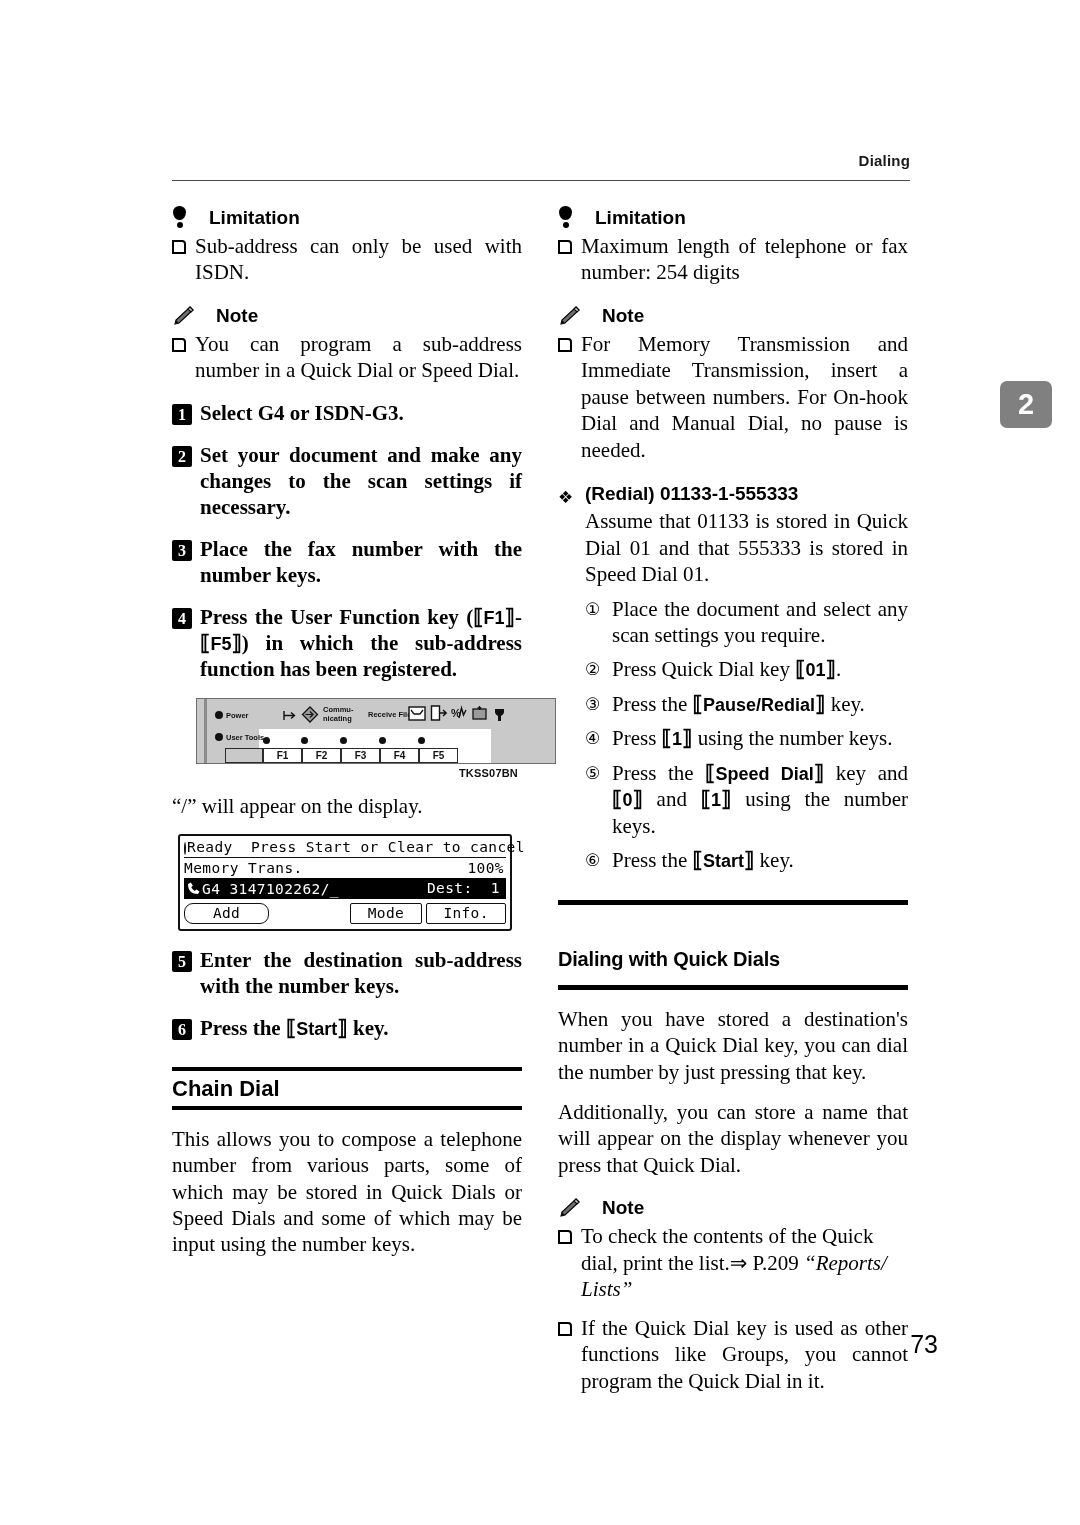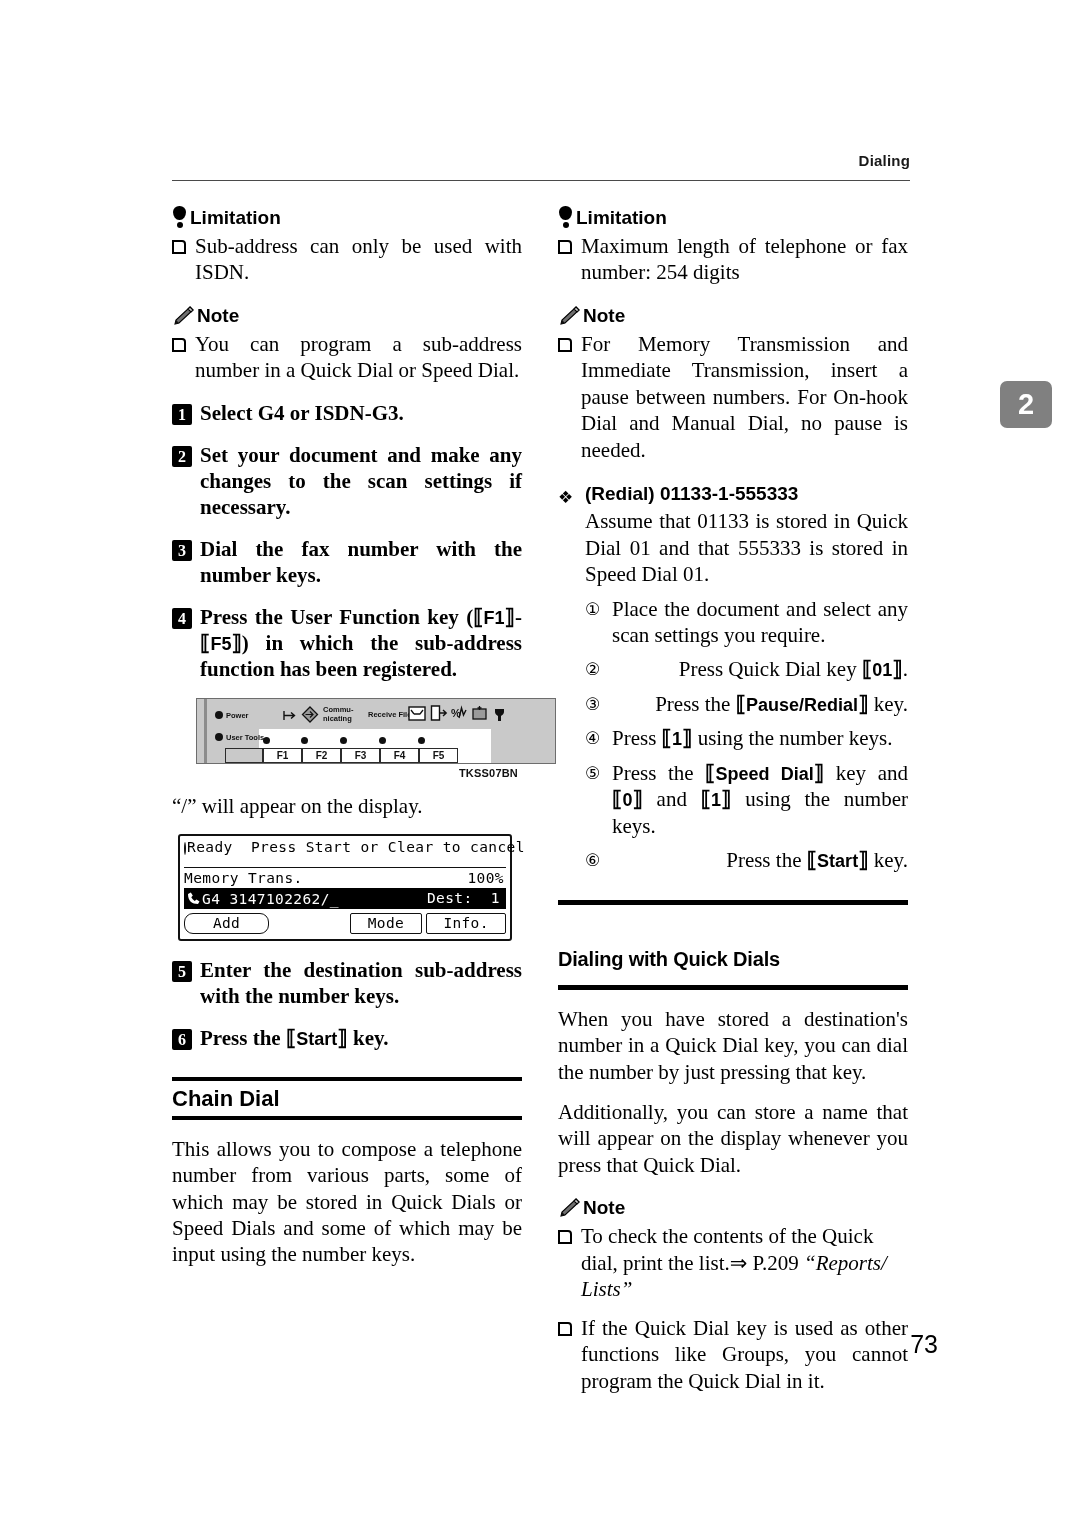--- a/index.html
+++ b/index.html
@@ -83,21 +83,21 @@
     top: 206px;
     width: 350px;
   }
   .col-left  { left: 172px; }
   .col-right { left: 558px; }
 
   
   .ico-head {
     display: flex;
     align-items: flex-end;
-    gap: 3px;
+    gap: 22px;
     font-family: "Liberation Sans", sans-serif;
     font-weight: 700;
     font-size: 19px;
     color: #000;
     margin: 0 0 4px 0;
     line-height: 1.1;
   }
   .ico-head.tight { margin-top: 20px; }
 
   
@@ -240,21 +240,21 @@
     font-size: 17px;
     line-height: 1.55;
   }
   .substep-text {
     flex: 1;
     font-family: "Liberation Serif", serif;
     font-size: 21px;
     line-height: 1.26;
     text-align: justify;
   }
-  .substep-text.nojust { text-align: right; }
+  .substep-text.nojust { text-align: left; }
 
   
   .sect {
     margin-top: 26px;
   }
   .sect .rule-top    { height: 4px; background: #000; }
   .sect .rule-bottom { height: 4px; background: #000; }
   .sect .sect-title {
     font-family: "Liberation Sans", sans-serif;
     font-weight: 700;
@@ -340,21 +340,21 @@
     border-radius: 3px;
     background: #fff;
     box-sizing: border-box;
     padding: 3px 4px 5px 4px;
     font-family: "DejaVu Sans Mono", monospace;
   }
   .lcd-row1 {
     display: flex; align-items: center;
     font-size: 14.5px; letter-spacing: .4px;
     border-bottom: 1.6px solid #111;
-    padding-bottom: 12px;
+    padding-bottom: 2px;
     white-space: pre;
   }
   .lcd-row2 {
     display: flex; justify-content: space-between; align-items: center;
     font-size: 14.5px; letter-spacing: .4px;
     padding: 2px 2px 2px 0;
     white-space: pre;
   }
   .lcd-row3 {
     display: flex; justify-content: space-between; align-items: center;
@@ -443,21 +443,21 @@
       <span class="step-text nojust">Select G4 or ISDN-G3.</span>
     </div>
 
     <div class="step">
       <span class="step-num">2</span>
       <span class="step-text">Set your document and make any changes to the scan settings if necessary.</span>
     </div>
 
     <div class="step">
       <span class="step-num">3</span>
-      <span class="step-text">Dial the fax number with the number keys.</span>
+      <span class="step-text">Place the fax number with the number keys.</span>
     </div>
 
     <div class="step">
       <span class="step-num">4</span>
       <span class="step-text"><span>Press the User Function key (</span><span class="keycap"><span class="br">⟦</span><span>F1</span><span class="br">⟧</span></span><span>-</span><span class="keycap"><span class="br">⟦</span><span>F5</span><span class="br">⟧</span></span><span>) in which the sub-address function has been registered.</span></span>
     </div>
 
     <div class="fig-panel">
       <div class="panel-box">
         <div class="panel-spine"></div>

